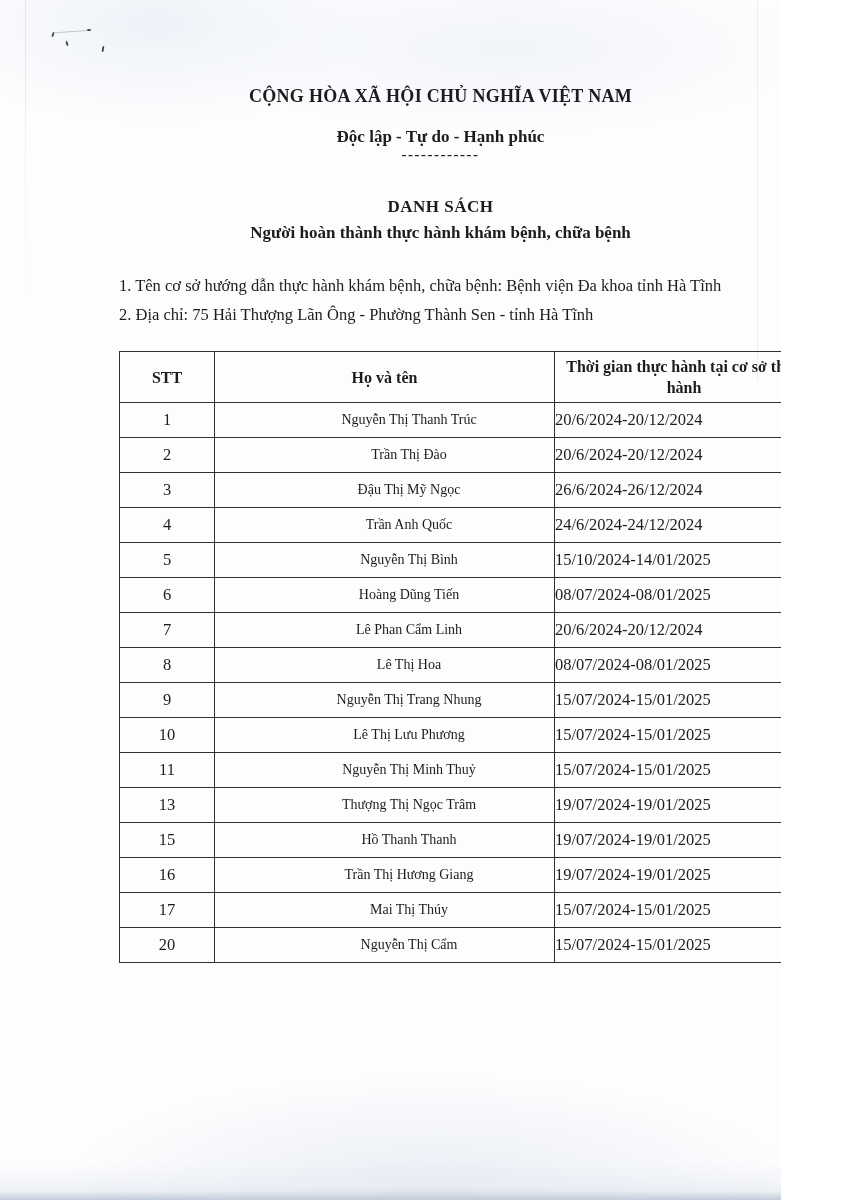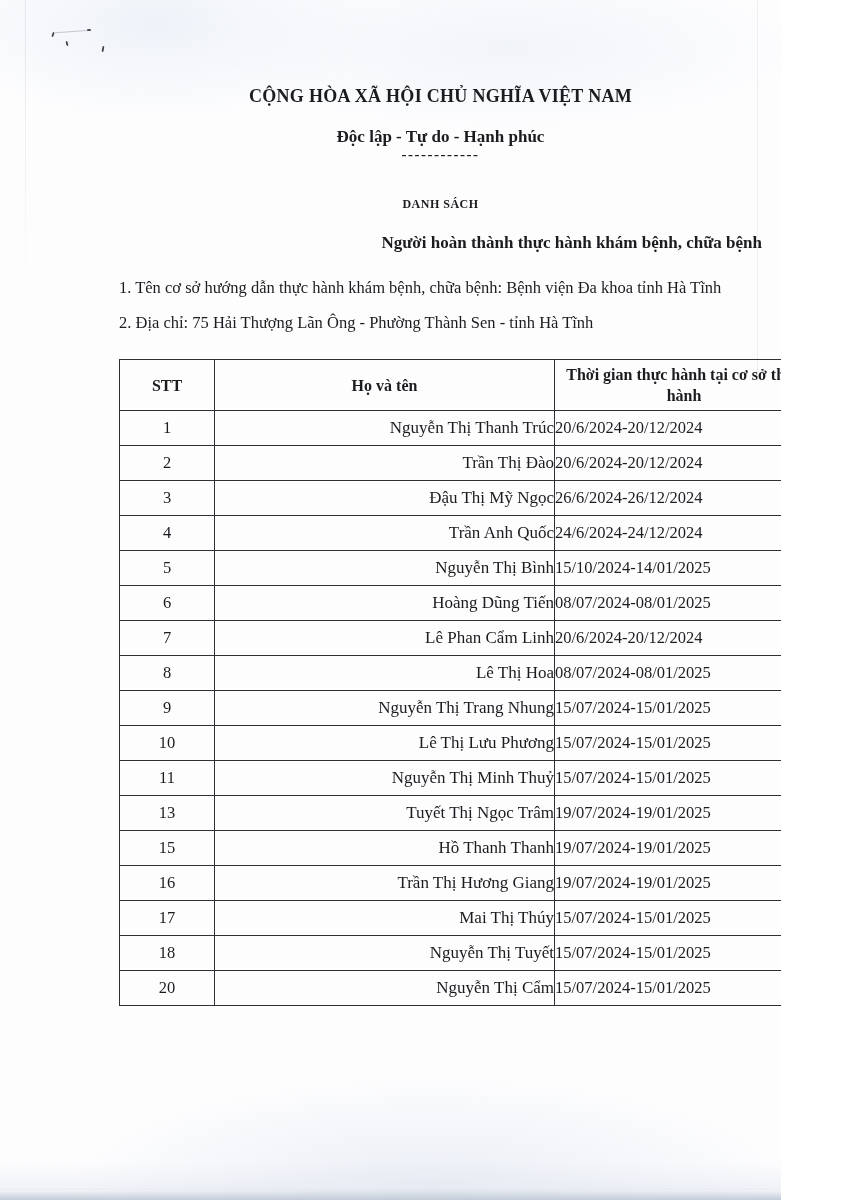--- a/index.html
+++ b/index.html
@@ -15,26 +15,26 @@
       radial-gradient(ellipse 420px 120px at 65% 4%, #f1f4f9 0%, rgba(241,244,249,0) 70%),
       radial-gradient(ellipse 520px 160px at 55% 99%, #e9edf4 0%, rgba(233,237,244,0) 70%),
       #fdfdfe;
   }
   .content { position: absolute; left: 119px; top: 0; width: 643px; }
 
   .nat-header { margin-top: 86px; text-align: center; font-weight: bold; font-size: 18px; letter-spacing: .3px; }
   .motto      { margin-top: 20px;  text-align: center; font-weight: bold; font-size: 17px; }
   .dashes     { margin-top: 0;    text-align: center; font-weight: bold; font-size: 15px; letter-spacing: 1.5px; line-height: 14px; }
 
-  .doc-title    { margin-top: 36px; text-align: center; font-weight: bold; font-size: 12px; letter-spacing: .5px; }
-  .doc-subtitle { margin-top: 21px; text-align: right; font-weight: bold; font-size: 17px; }
+  .doc-title    { margin-top: 36px; text-align: center; font-weight: bold; font-size: 17px; letter-spacing: .5px; }
+  .doc-subtitle { margin-top: 6px; text-align: center; font-weight: bold; font-size: 17px; }
 
   .body-line { margin: 0; font-size: 16.5px; line-height: 29px; }
-  .body-line.first { margin-top: 20px; }
-  .body-line + .body-line { margin-top: 6px; }
+  .body-line.first { margin-top: 28px; }
+  .body-line + .body-line { margin-top: 0; }
 
   table.practice-table {
     margin-top: 22px;
     width: 643px;
     table-layout: fixed;
     border-collapse: collapse;
   }
   .practice-table th, .practice-table td {
     border: 1.5px solid #2e3035;
     vertical-align: middle;
@@ -44,21 +44,21 @@
     font-weight: bold;
     font-size: 16px;
     line-height: 21px;
     text-align: center;
     padding: 3px 8px;
     height: 44px;
   }
   .practice-table td { height: 34px; padding: 0; font-size: 16.5px; }
   .col-stt  { width: 78px; text-align: center; }
   .col-name { width: 323px; }
-  td.col-name { text-align: right; padding-left: 49px; font-size: 17px; }
+  td.col-name { text-align: center; padding-left: 49px; font-size: 14px; }
   .col-date { width: 242px; text-align: left; }
 
   
   .speck { position: absolute; background: #4a4a52; border-radius: 40%; }
   .speck.s1 { left: 52px;  top: 32px; width: 2px; height: 5px; transform: rotate(20deg); }
   .speck.s2 { left: 66px;  top: 41px; width: 2px; height: 5px; transform: rotate(-15deg); }
   .speck.s3 { left: 87px;  top: 29px; width: 4px; height: 2px; }
   .speck.s4 { left: 102px; top: 46px; width: 2px; height: 6px; transform: rotate(10deg); }
   .hairline { position: absolute; left: 55px; top: 31px; width: 36px; height: 1px; background: #c3c7ce; transform: rotate(-4deg); }
   .crease-left  { position: absolute; left: 25px;  top: 0; width: 1px; height: 300px; background: linear-gradient(#e2e5eb, rgba(226,229,235,0)); }
@@ -152,44 +152,39 @@
             <td class="col-name">Lê Thị Lưu Phương</td>
             <td class="col-date">15/07/2024-15/01/2025</td>
           </tr>
           <tr>
             <td class="col-stt">11</td>
             <td class="col-name">Nguyễn Thị Minh Thuỷ</td>
             <td class="col-date">15/07/2024-15/01/2025</td>
           </tr>
           <tr>
             <td class="col-stt">13</td>
-            <td class="col-name">Tuyết Thị Ngọc Trâm</td>
+            <td class="col-name">Thượng Thị Ngọc Trâm</td>
             <td class="col-date">19/07/2024-19/01/2025</td>
           </tr>
           <tr>
             <td class="col-stt">15</td>
             <td class="col-name">Hồ Thanh Thanh</td>
             <td class="col-date">19/07/2024-19/01/2025</td>
           </tr>
           <tr>
             <td class="col-stt">16</td>
             <td class="col-name">Trần Thị Hương Giang</td>
             <td class="col-date">19/07/2024-19/01/2025</td>
           </tr>
           <tr>
             <td class="col-stt">17</td>
             <td class="col-name">Mai Thị Thúy</td>
             <td class="col-date">15/07/2024-15/01/2025</td>
           </tr>
           <tr>
-            <td class="col-stt">18</td>
-            <td class="col-name">Nguyễn Thị Tuyết</td>
-            <td class="col-date">15/07/2024-15/01/2025</td>
-          </tr>
-          <tr>
             <td class="col-stt">20</td>
             <td class="col-name">Nguyễn Thị Cẩm</td>
             <td class="col-date">15/07/2024-15/01/2025</td>
           </tr>
         </tbody>
     </table>
 
   </div>
 
   <div class="bottom-haze"></div>

